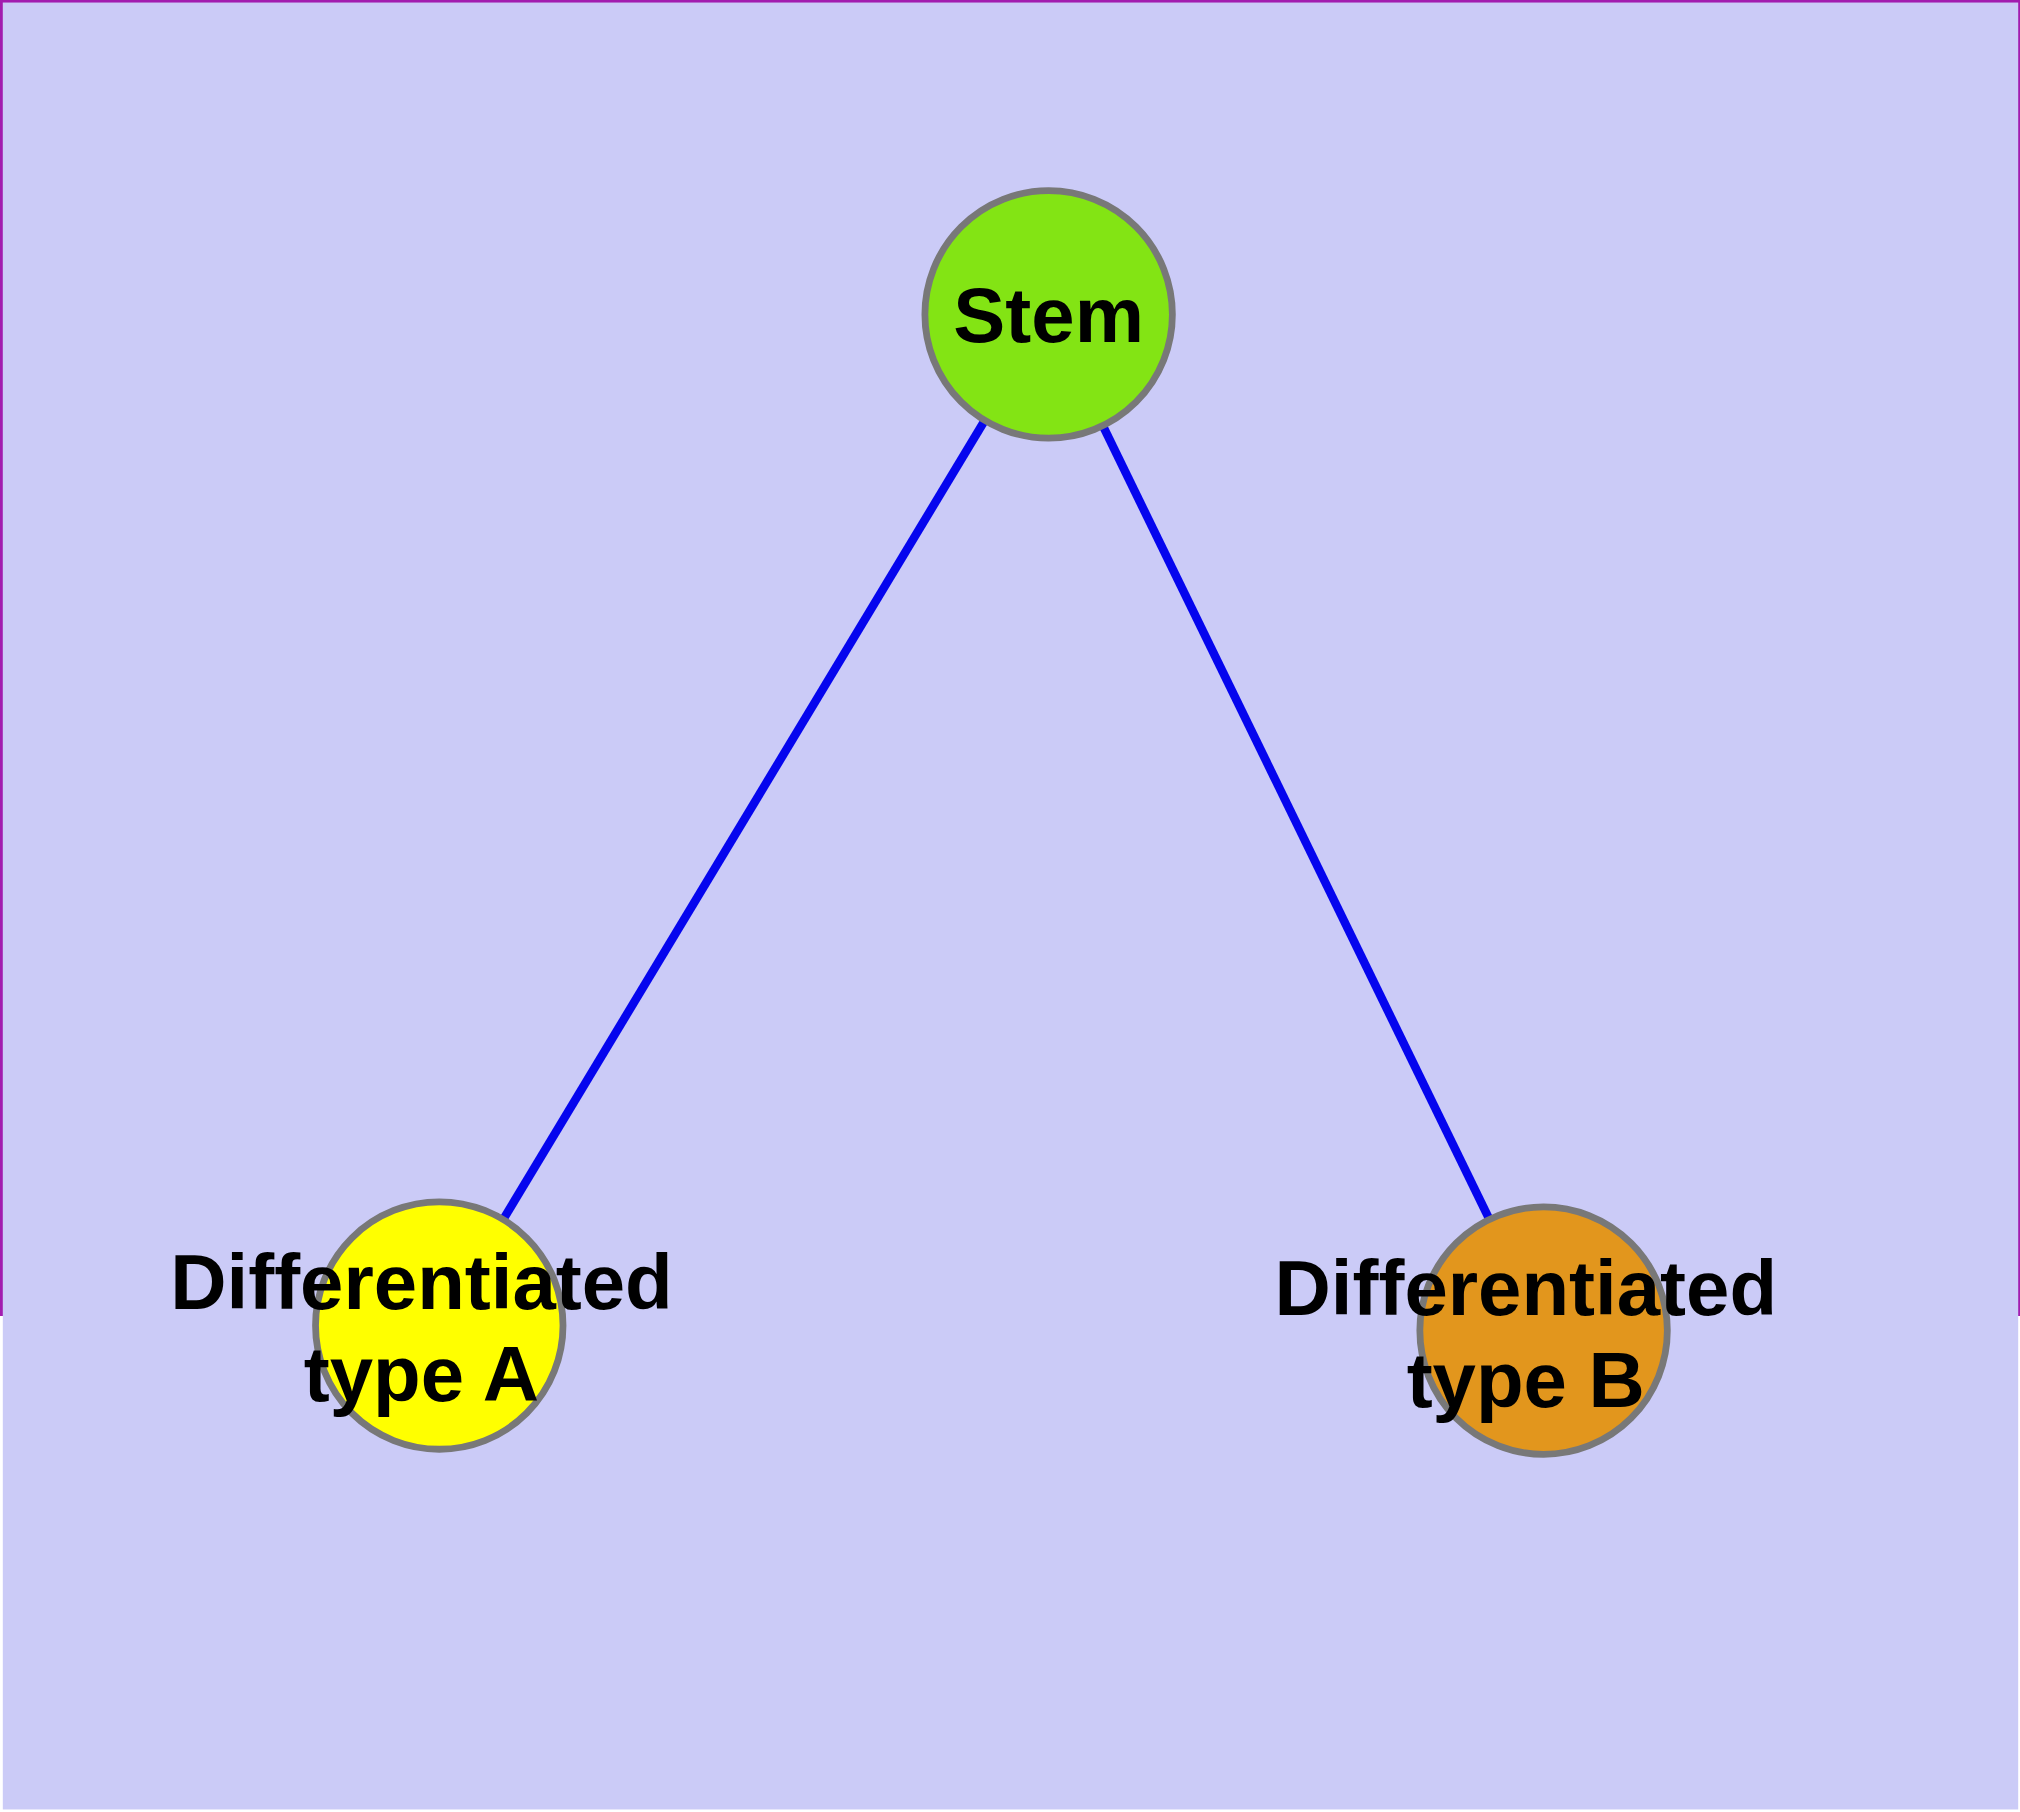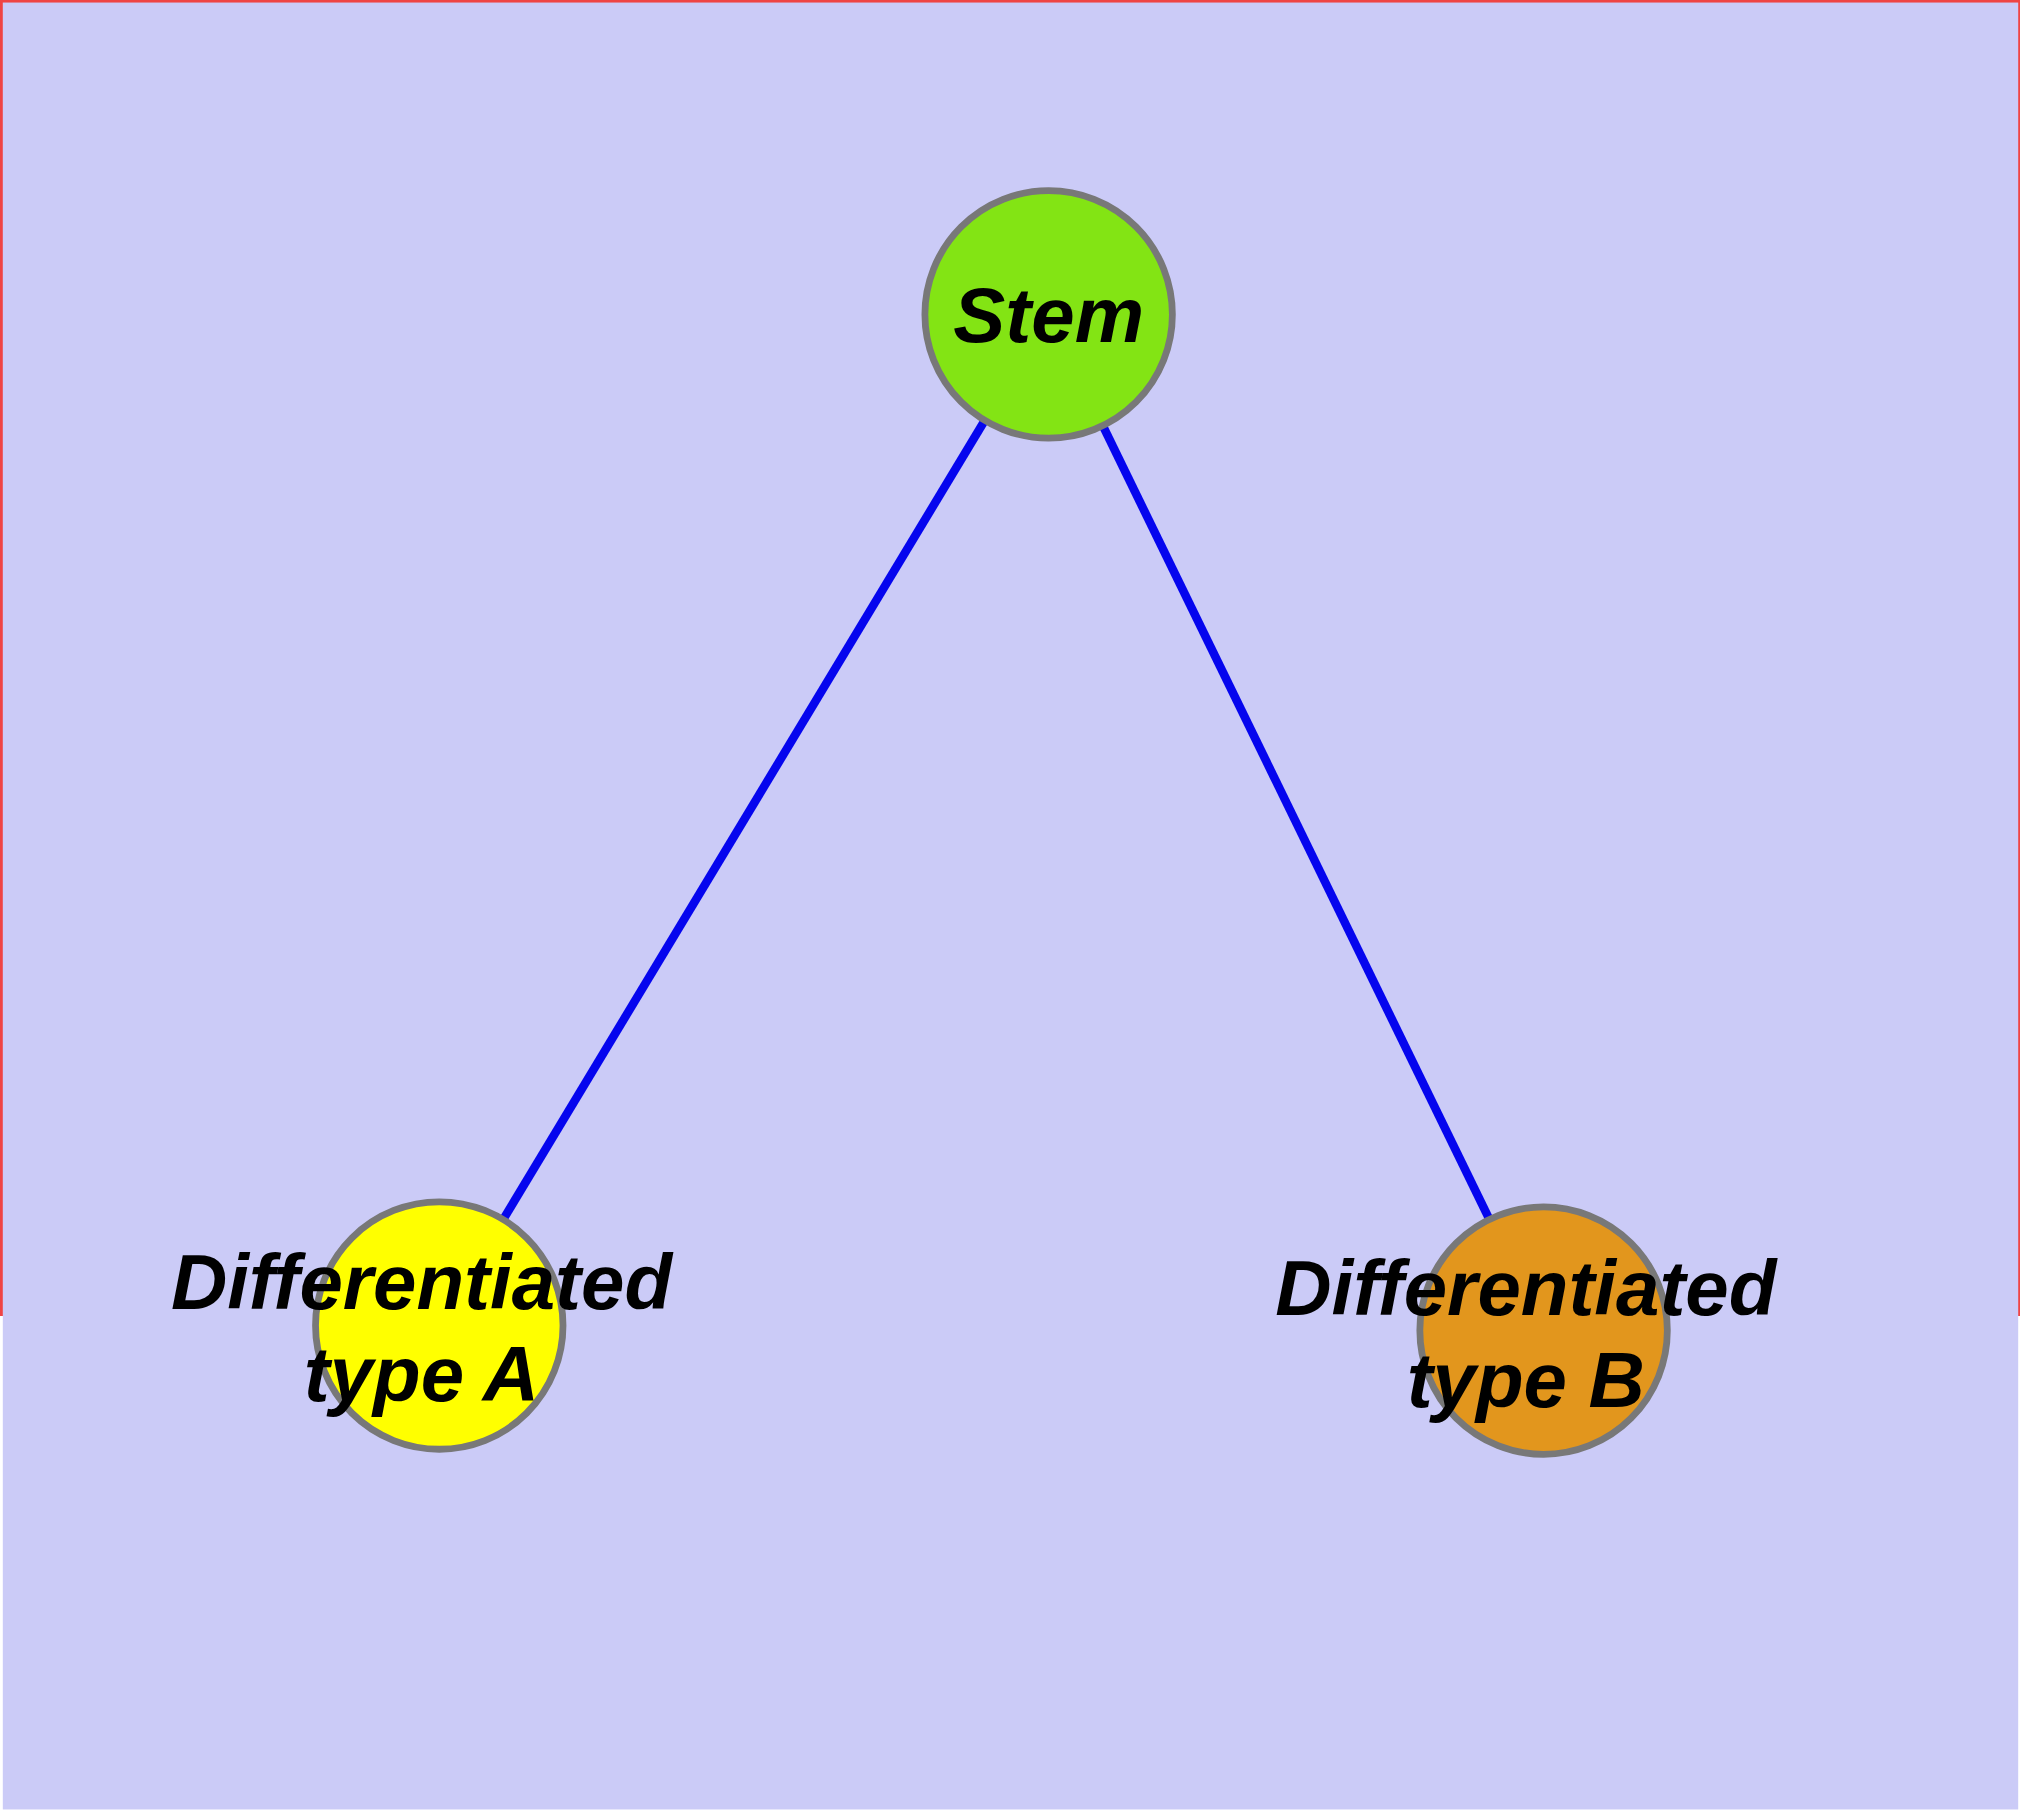--- a/index.html
+++ b/index.html
@@ -7,22 +7,21 @@
     padding: 0;
     background: #ffffff;
     width: 2021px;
     height: 1812px;
     overflow: hidden;
   }
   .canvas {
     position: relative;
     width: 2021px;
     height: 1316px;
-    background: #ef4444;
-    font-style: italic;
+    background: #a21caf;
   }
   svg { display: block; }
   .edge {
     stroke-width: 10px;
     stroke-linecap: butt;
   }
   .node-circle {
     stroke-width: 8px;
   }
   .node-label {

